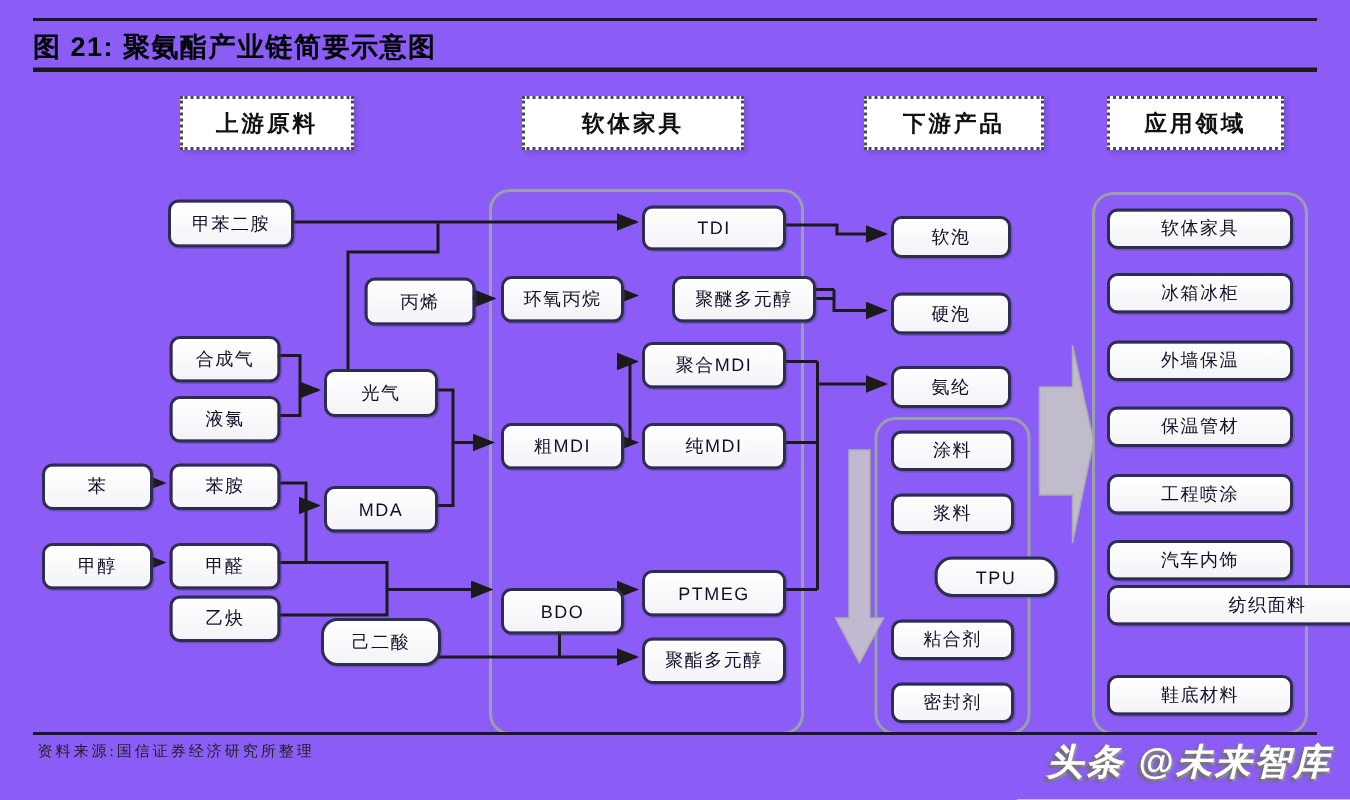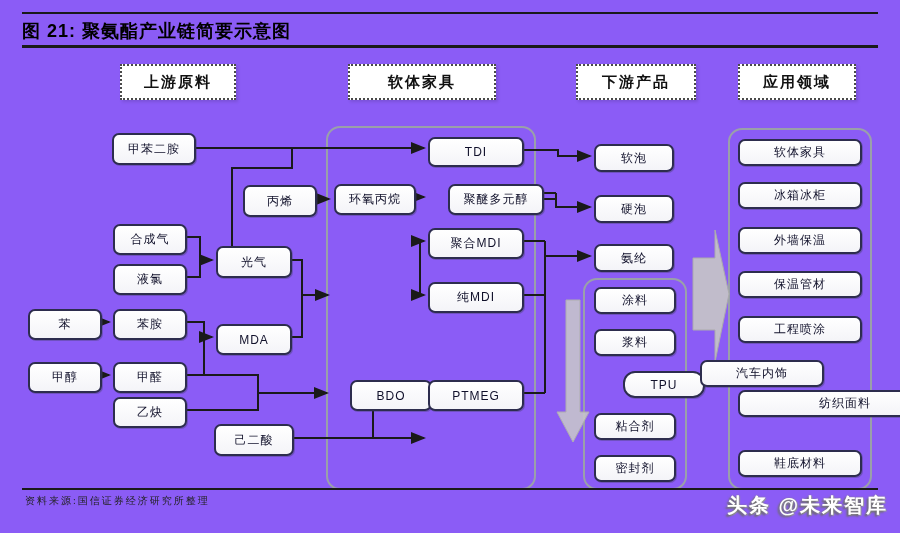--- a/index.html
+++ b/index.html
@@ -12,23 +12,23 @@
        display:flex;align-items:center;justify-content:center;font-size:15px;font-weight:bold;
        color:#111;letter-spacing:2px;box-shadow:2px 2px 3px rgba(0,0,0,0.12);z-index:3;}
   .container{position:absolute;border:2px solid #9aa0aa;border-radius:14px;background:transparent;z-index:0;}
   .node{position:absolute;display:flex;align-items:center;justify-content:center;
         background:linear-gradient(180deg,#ffffff 0%,#f4f4f8 100%);
         border:2px solid #2d2d4e;border-radius:7px;font-size:12px;color:#10102a;
         box-shadow:1px 1px 0 rgba(60,60,90,0.35);z-index:2;letter-spacing:1px;white-space:nowrap;}
   #wires{position:absolute;left:0;top:0;z-index:1;}
   #source{position:absolute;left:25px;top:494px;font-size:10px;color:#222;
           font-family:"Liberation Serif","DejaVu Serif",serif;letter-spacing:2px;}
-  #watermark{position:absolute;right:12px;top:492px;font-size:20px;font-weight:bold;color:#fff;
+  #watermark{position:absolute;right:12px;top:492px;font-size:24px;font-weight:bold;color:#fff;
              letter-spacing:2px;
-             text-shadow:-2px 2px 2px #6e6e6e,1px 1px 1px #9a9a9a,0 0 2px #808080;}
+             text-shadow:-2px 2px 2px #6e6e6e,1px 1px 1px #9a9a9a,0 0 2px #808080;font-style:italic;}
 </style>
 </head>
 <body>
 
 <div id="canvas">
 
   <div class="rule" style="left:22px;top:12px;width:856px;height:2px;"></div>
   <div id="title">图 21:  聚氨酯产业链简要示意图</div>
   <div class="rule" style="left:22px;top:45px;width:856px;height:3px;"></div>
 
@@ -98,45 +98,47 @@
   <div class="node" style="left:243px;top:185px;width:70px;height:28px;">丙烯</div>
   <div class="node" style="left:113px;top:224px;width:70px;height:27px;">合成气</div>
   <div class="node" style="left:113px;top:264px;width:70px;height:27px;">液氯</div>
   <div class="node" style="left:216px;top:246px;width:72px;height:28px;">光气</div>
   <div class="node" style="left:28px;top:309px;width:70px;height:27px;">苯</div>
   <div class="node" style="left:113px;top:309px;width:70px;height:27px;">苯胺</div>
   <div class="node" style="left:216px;top:324px;width:72px;height:27px;">MDA</div>
   <div class="node" style="left:28px;top:362px;width:70px;height:27px;">甲醇</div>
   <div class="node" style="left:113px;top:362px;width:70px;height:27px;">甲醛</div>
   <div class="node" style="left:113px;top:397px;width:70px;height:27px;">乙炔</div>
-  <div class="node" style="left:214px;top:424px;width:76px;height:28px;">己二酸</div>
+  <div class="node" style="left:214px;top:412px;width:76px;height:28px;border-radius:11px;">己二酸</div>
 
   <div class="node" style="left:428px;top:137px;width:92px;height:26px;">TDI</div>
   <div class="node" style="left:334px;top:184px;width:78px;height:27px;">环氧丙烷</div>
   <div class="node" style="left:448px;top:184px;width:92px;height:27px;">聚醚多元醇</div>
   <div class="node" style="left:428px;top:228px;width:92px;height:27px;">聚合MDI</div>
+  <div class="node" style="left:334px;top:282px;width:78px;height:27px;">粗MDI</div>
   <div class="node" style="left:428px;top:282px;width:92px;height:27px;">纯MDI</div>
-  <div class="node" style="left:334px;top:380px;width:78px;height:27px;margin-left:16px;">BDO</div>
+  <div class="node" style="left:334px;top:392px;width:78px;height:27px;">BDO</div>
   <div class="node" style="left:428px;top:380px;width:92px;height:27px;">PTMEG</div>
+  <div class="node" style="left:428px;top:425px;width:92px;height:27px;">聚酯多元醇</div>
 
   <div class="node" style="left:594px;top:144px;width:76px;height:24px;">软泡</div>
   <div class="node" style="left:594px;top:244px;width:76px;height:24px;">氨纶</div>
   <div class="node" style="left:594px;top:195px;width:76px;height:24px;">硬泡</div>
   <div class="node" style="left:594px;top:287px;width:78px;height:23px;">涂料</div>
   <div class="node" style="left:594px;top:329px;width:78px;height:23px;">浆料</div>
   <div class="node" style="left:623px;top:371px;width:78px;height:23px;border-radius:12px;">TPU</div>
   <div class="node" style="left:594px;top:413px;width:78px;height:23px;">粘合剂</div>
   <div class="node" style="left:594px;top:455px;width:78px;height:23px;">密封剂</div>
 
   <div class="node" style="left:738px;top:139px;width:120px;height:23px;">软体家具</div>
   <div class="node" style="left:738px;top:182px;width:120px;height:23px;">冰箱冰柜</div>
   <div class="node" style="left:738px;top:227px;width:120px;height:23px;">外墙保温</div>
   <div class="node" style="left:738px;top:271px;width:120px;height:23px;">保温管材</div>
   <div class="node" style="left:738px;top:316px;width:120px;height:23px;">工程喷涂</div>
-  <div class="node" style="left:700px;top:360px;width:120px;height:23px;">汽车内饰</div>
+  <div class="node" style="left:738px;top:360px;width:120px;height:23px;">汽车内饰</div>
   <div class="node" style="left:738px;top:390px;width:120px;height:23px;padding-left:45px;">纺织面料</div>
   <div class="node" style="left:738px;top:450px;width:120px;height:23px;">鞋底材料</div>
 
   <div class="rule" style="left:22px;top:488px;width:856px;height:2px;"></div>
   <div id="source">资料来源:国信证券经济研究所整理</div>
   <div id="watermark">头条 @未来智库</div>
 
 </div>
 
 </body></html>

